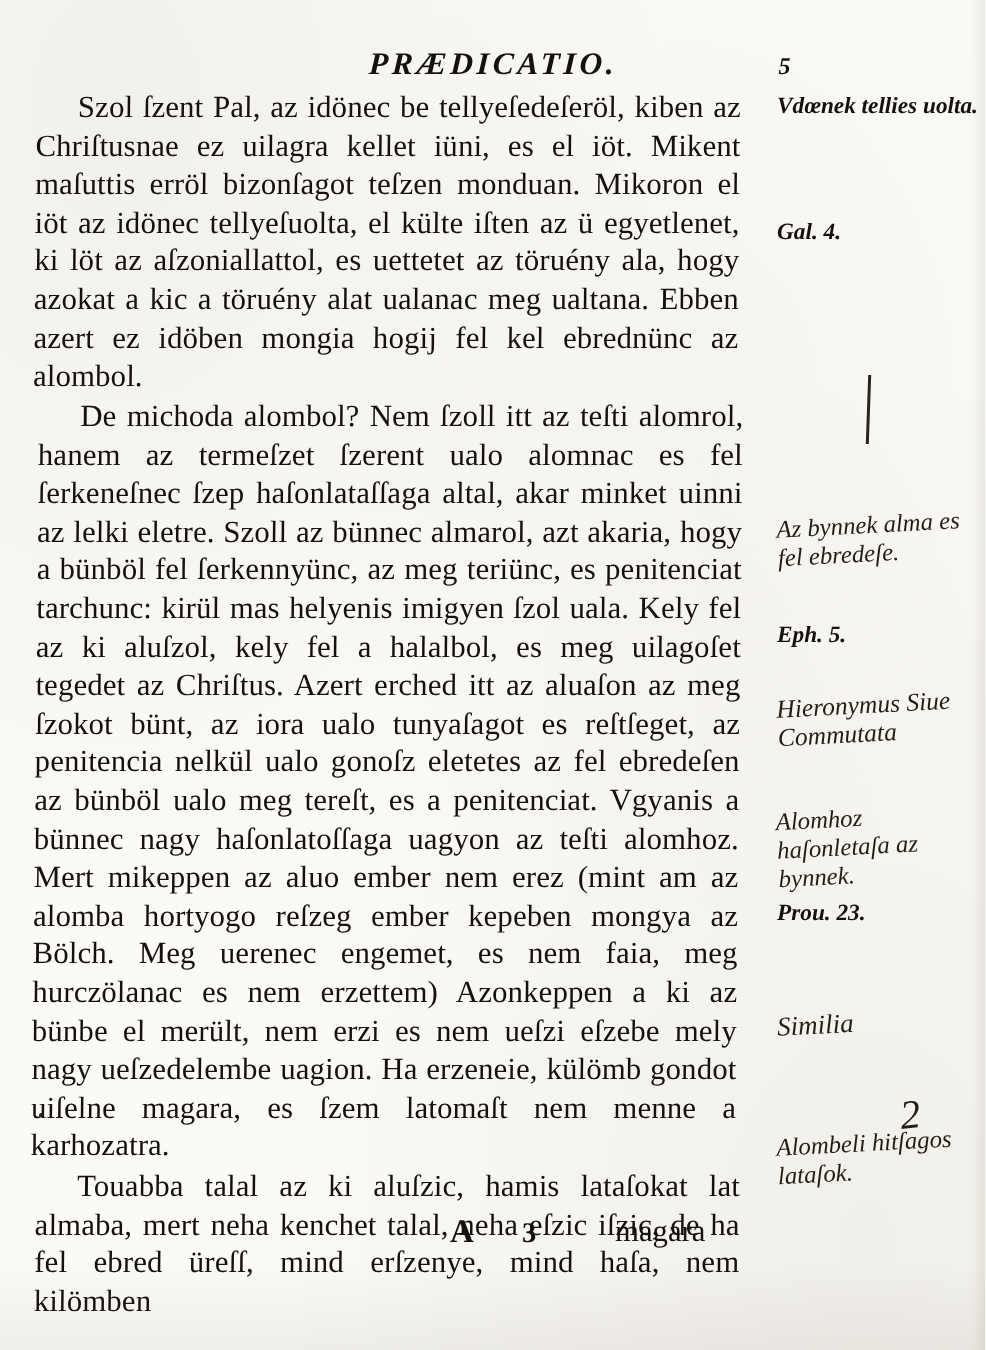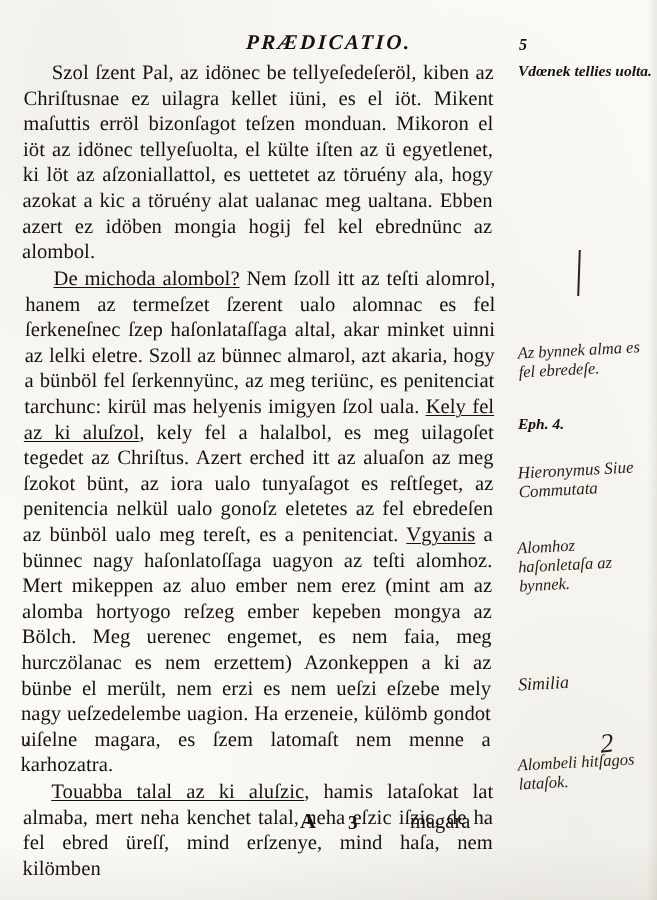--- a/index.html
+++ b/index.html
@@ -62,21 +62,21 @@
     margin: 0 0 1px 0;
     font-size: 20.5px;
     line-height: 25.6px;
     text-align: justify;
     text-justify: inter-word;
     letter-spacing: 0.1px;
     word-spacing: 0.4px;
     transform: skewX(-0.6deg);
   }
   .para .indent { display: inline-block; width: 28px; }
-  .u { text-decoration: underline; text-decoration-thickness: 1px; text-underline-offset: 2px; }
+  .u { text-decoration-thickness: 1px; text-underline-offset: 2px; }
   .sig {
     position: absolute;
     left: 300px;
     top: 808px;
     font-size: 22px;
     font-weight: bold;
   }
   .signum {
     position: absolute;
     left: 348px;
@@ -174,24 +174,26 @@
 
     <p class="para"><span class="indent"></span><span><span class="u">Touabba talal az ki aluſzic</span>, hamis lataſokat lat almaba, mert neha kenchet talal, neha eſzic iſzic, de ha fel ebred üreſſ, mind erſzenye, mind haſa, nem kilömben</span></p>
 
   </div>
 
   <div class="sig">A</div>
   <div class="signum">3</div>
   <div class="catchword">magara</div>
 
   <div class="marg bold" style="top:62px;">Vdœnek tellies uolta.</div>
+  <div class="marg bold" style="top:146px;">Gal. 4.</div>
   <div class="marg-hand" style="top:340px;">Az bynnek alma es fel ebredeſe.</div>
-  <div class="marg bold" style="top:415px;">Eph. 4.</div>
+  <div class="marg bold" style="top:415px;">Eph. 5.</div>
   <div class="marg-hand" style="top:460px; font-size:17px;">Hieronymus Siue Commutata</div>
   <div class="marg-hand" style="top:535px;">Alomhoz haſonletaſa az bynnek.</div>
+  <div class="marg bold" style="top:600px;">Prou. 23.</div>
   <div class="marg-hand" style="top:672px; font-size:18px;">Similia</div>
   <div class="marg-hand" style="top:752px;">Alombeli hitſagos lataſok.</div>
 
   <div class="numeral">2</div>
 
   <div class="stroke1"></div>
   <div class="dot-left"></div>
 
   <div class="edge-shadow"></div>
   <div class="bottom-shadow"></div>

